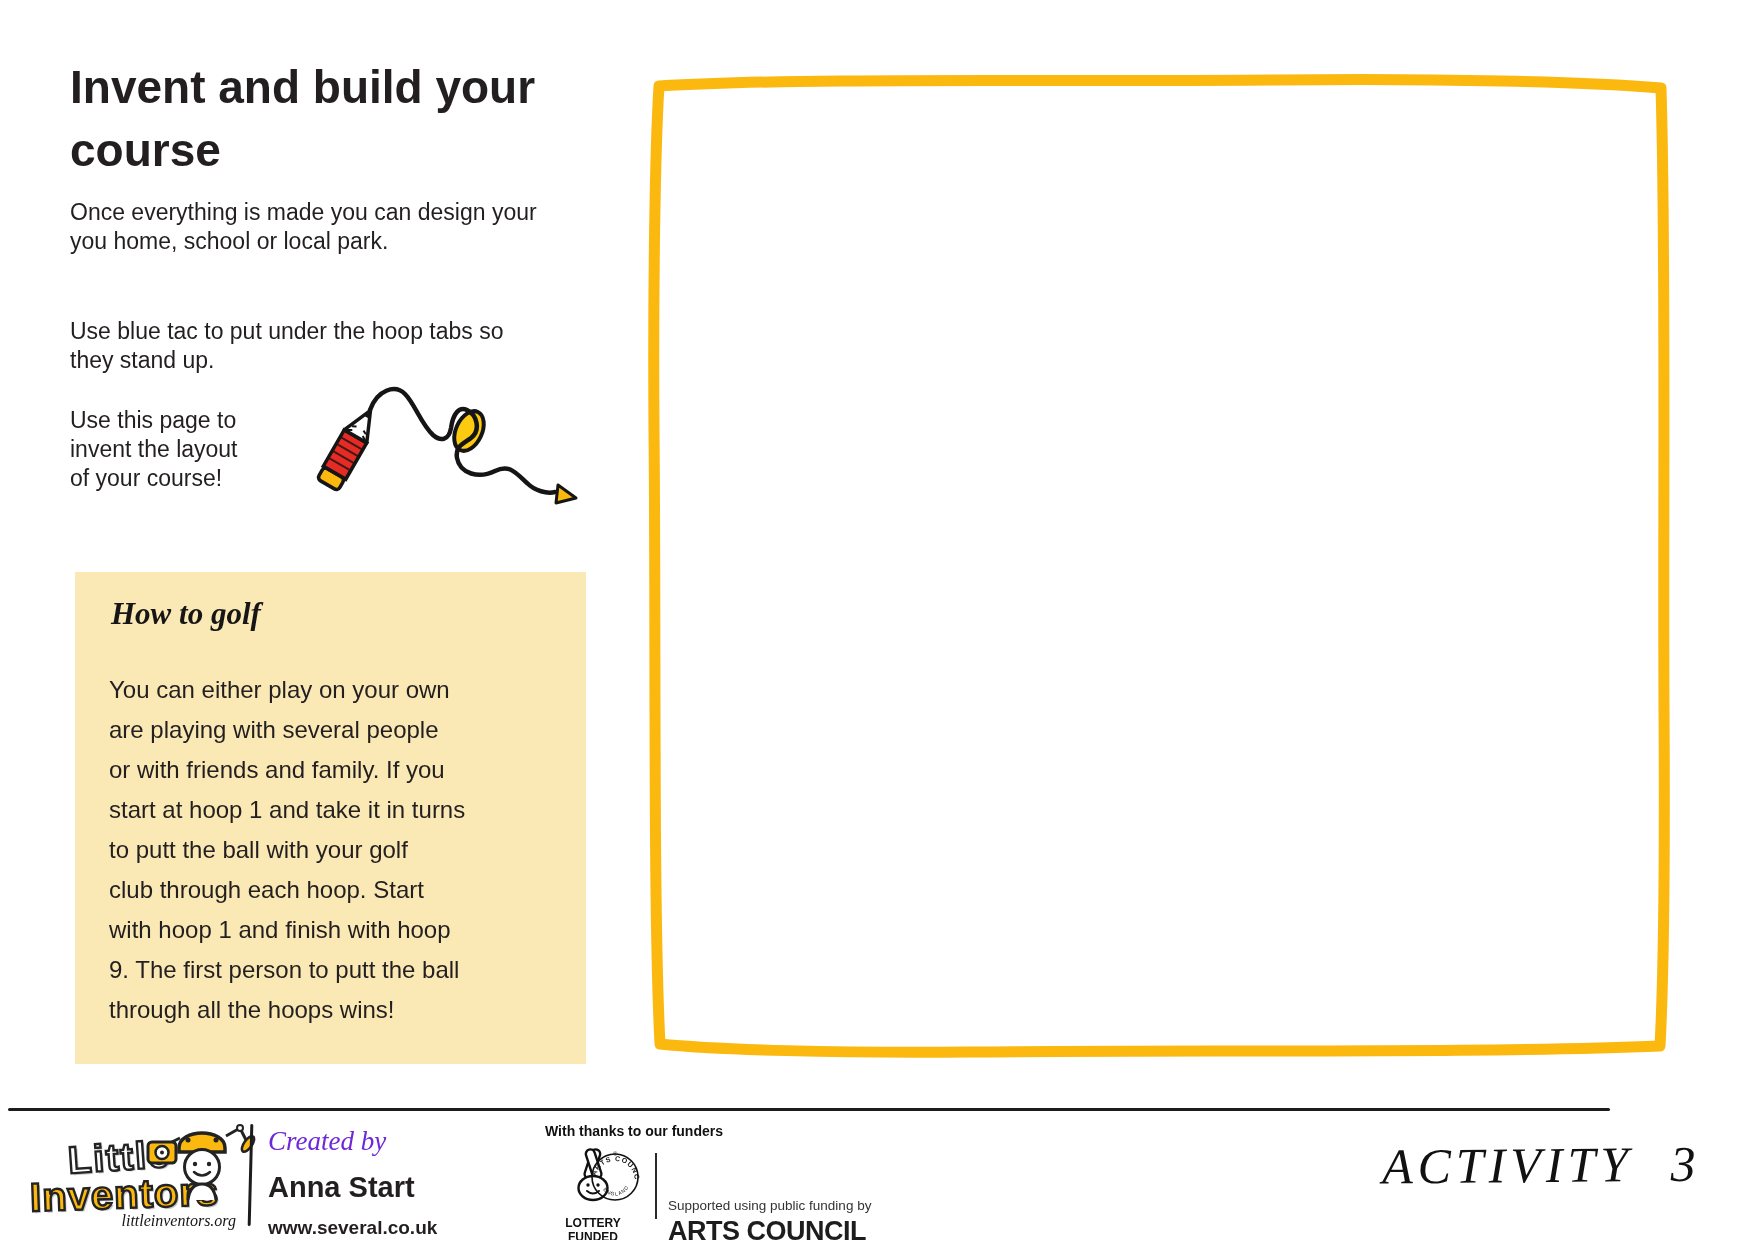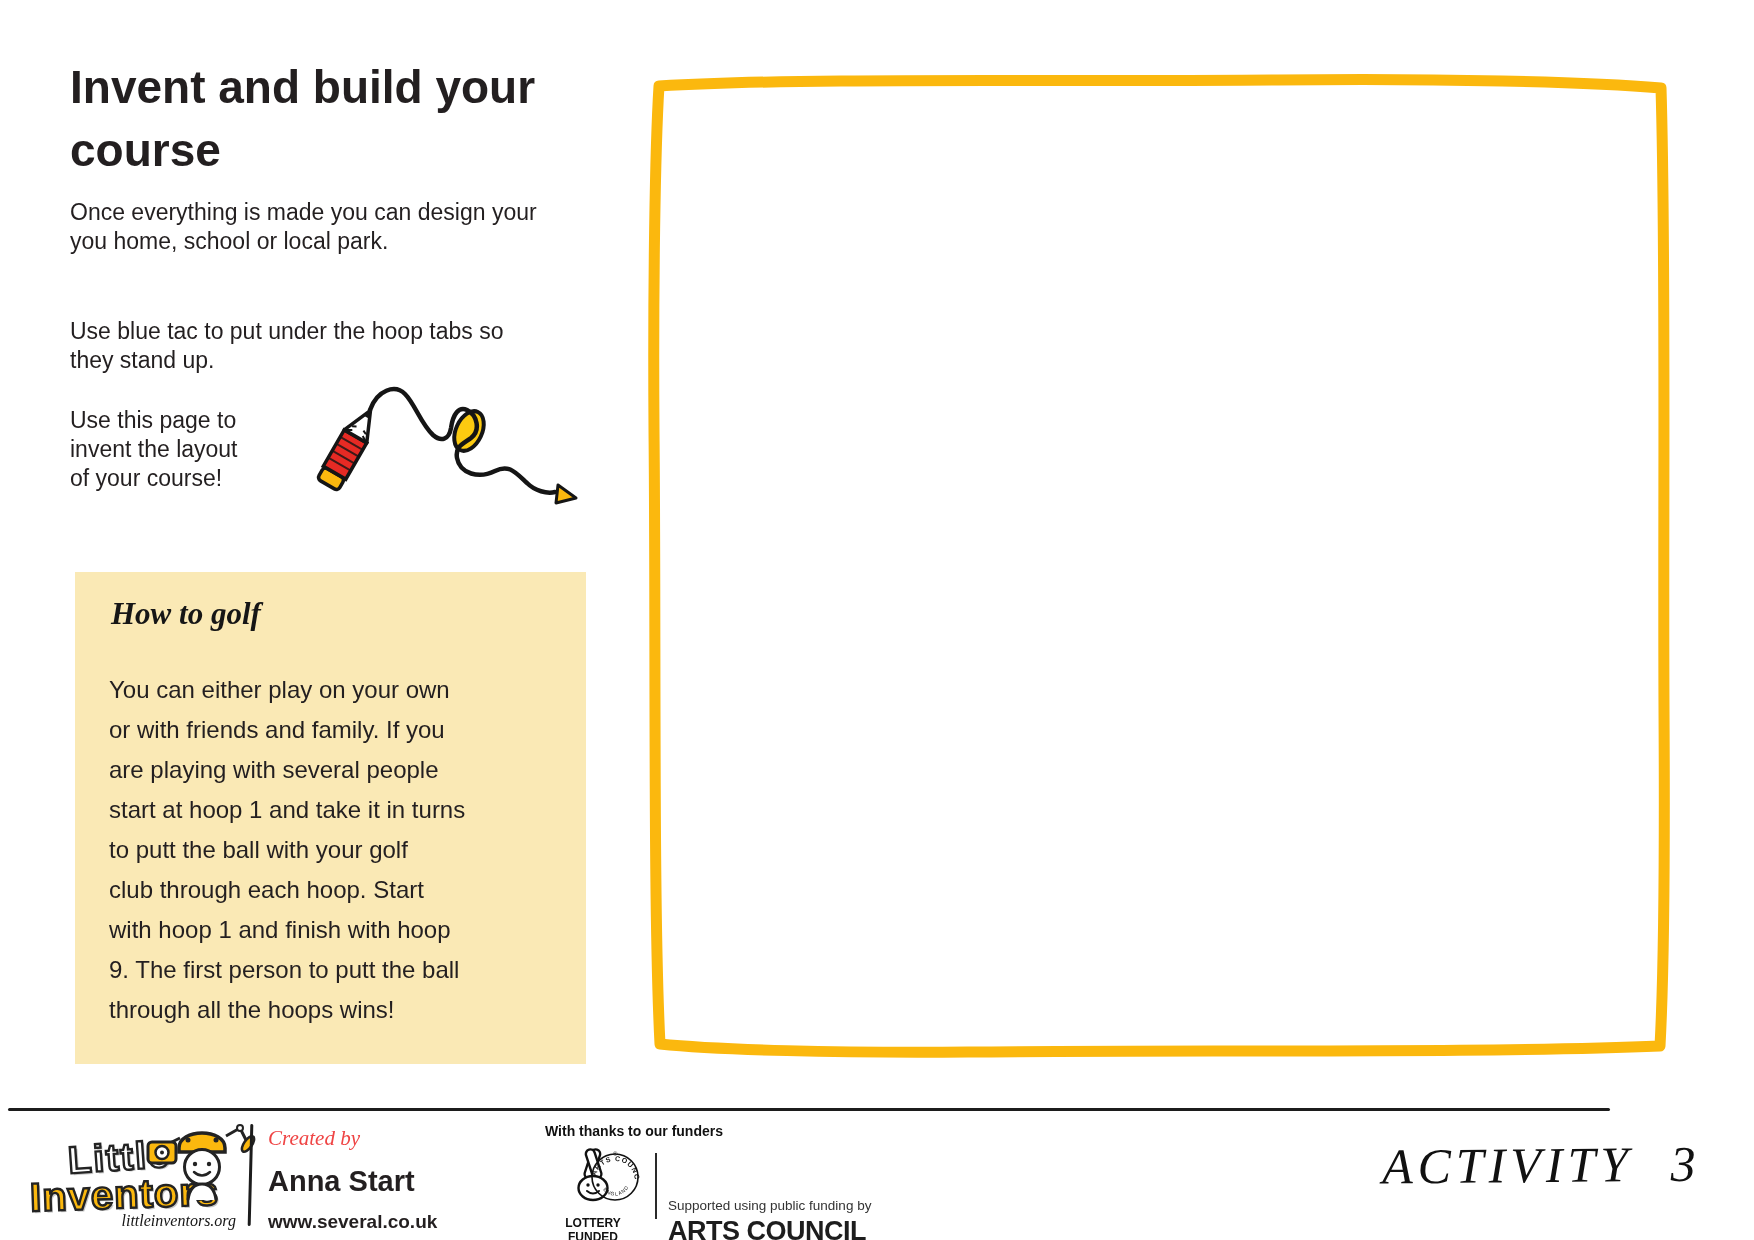--- a/index.html
+++ b/index.html
@@ -39,21 +39,21 @@
   .logo-little{position:absolute;left:40px;top:20px;font-size:38px;font-weight:800;color:#ffffff;
     -webkit-text-stroke:2.4px #232323;letter-spacing:2px;transform:rotate(-4deg);
     text-shadow:2px 2px 0 rgba(35,35,35,.25);}
   .logo-inventors{position:absolute;left:2px;top:56px;font-size:40px;font-weight:800;color:var(--yellow);
     -webkit-text-stroke:2.4px #232323;letter-spacing:1px;transform:rotate(-2deg);
     text-shadow:2px 2px 0 rgba(35,35,35,.25);}
   .logo-kid{position:absolute;left:118px;top:0px;}
   .logo-site{position:absolute;left:48px;top:96px;width:160px;text-align:right;font-size:16px;color:#161616;}
   .vdiv1{position:absolute;left:249px;top:1124px;width:3px;height:102px;background:#1c1c1c;transform:rotate(1.5deg);border-radius:2px;}
   .credit{position:absolute;left:268px;top:1126px;}
-  .credit-label{font-size:21px;color:#ef4444;}
+  .credit-label{font-size:27px;color:#6d28d9;}
   .credit-name{font-size:29px;font-weight:700;margin-top:14px;}
   .credit-site{font-size:19px;font-weight:700;margin-top:13px;}
   .funders-heading{position:absolute;left:545px;top:1123px;font-size:14px;font-weight:700;color:#111;}
   .lottery{position:absolute;left:543px;top:1148px;width:100px;text-align:center;}
   .lottery-label{font-size:12px;font-weight:700;margin-top:10px;letter-spacing:0px;color:#111;}
   .ac-roundel{position:absolute;left:588px;top:1150px;}
   .vdiv2{position:absolute;left:655px;top:1153px;width:2px;height:66px;background:#2a2a2a;}
   .supported{position:absolute;left:668px;top:1150px;color:#222;margin-top:48px;}
   .supported-small{font-size:13.5px;font-weight:400;color:#333;}
   .supported-big{font-size:27px;font-weight:700;letter-spacing:-0.5px;line-height:27px;margin-top:5px;color:#1d1d1d;}
@@ -103,22 +103,22 @@
       <polygon points="55,-13 85,0 55,13" fill="#ffffff" stroke="#151515" stroke-width="3.5" stroke-linejoin="round"></polygon>
       <path d="M56,-11 l3,5 M62,-8 l2,4 M56,11 l3,-5 M62,8 l2,-4" stroke="#151515" stroke-width="2"></path>
       <polygon points="77,-3.5 85,0 77,3.5" fill="#151515"></polygon>
     </g>
   </svg>
 
   <div class="htp-box">
     <div class="htp-heading hand">How to golf</div>
     <div class="htp-body">
       <div>You can either play on your own</div>
+      <div>are playing with several people</div>
       <div>or with friends and family. If you</div>
-      <div>are playing with several people</div>
       <div>start at hoop 1 and take it in turns</div>
       <div>to putt the ball with your golf</div>
       <div>club through each hoop. Start</div>
       <div>with hoop 1 and finish with hoop</div>
       <div>9. The first person to putt the ball</div>
       <div>through all the hoops wins!</div>
     </div>
   </div>
 
   <div class="draw-box">

